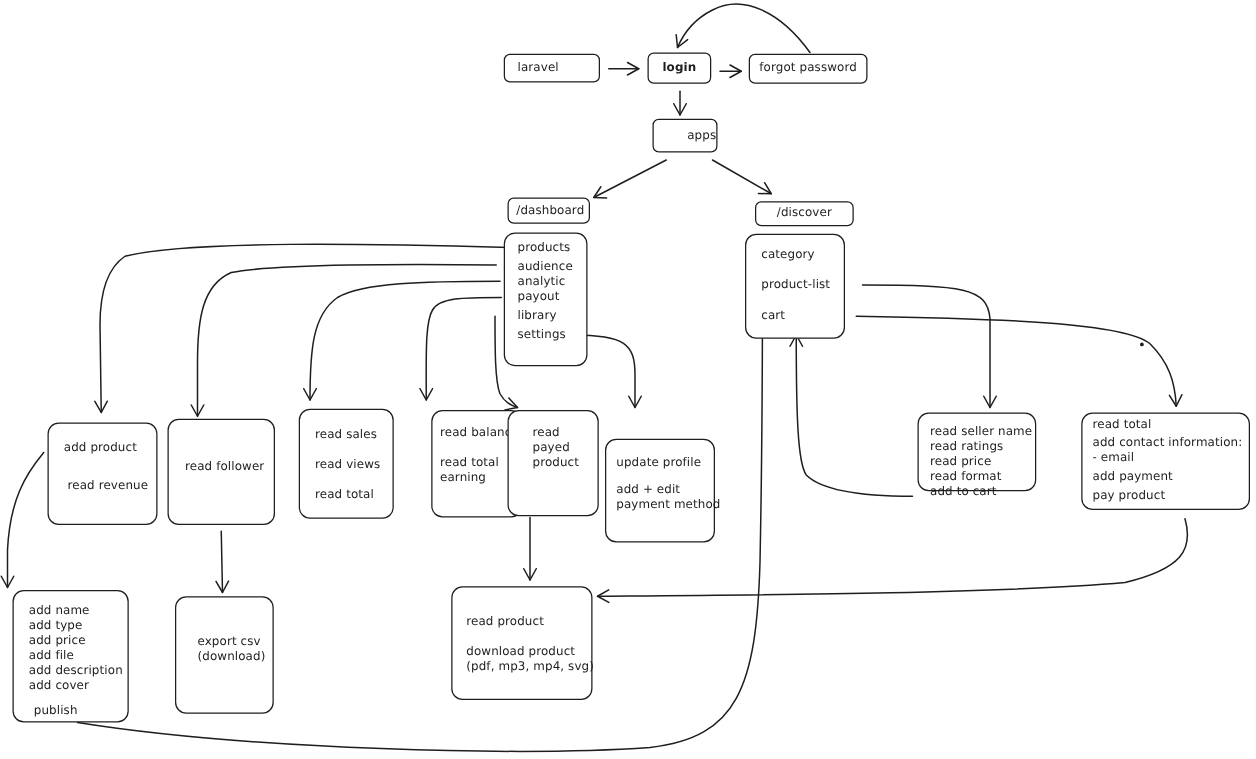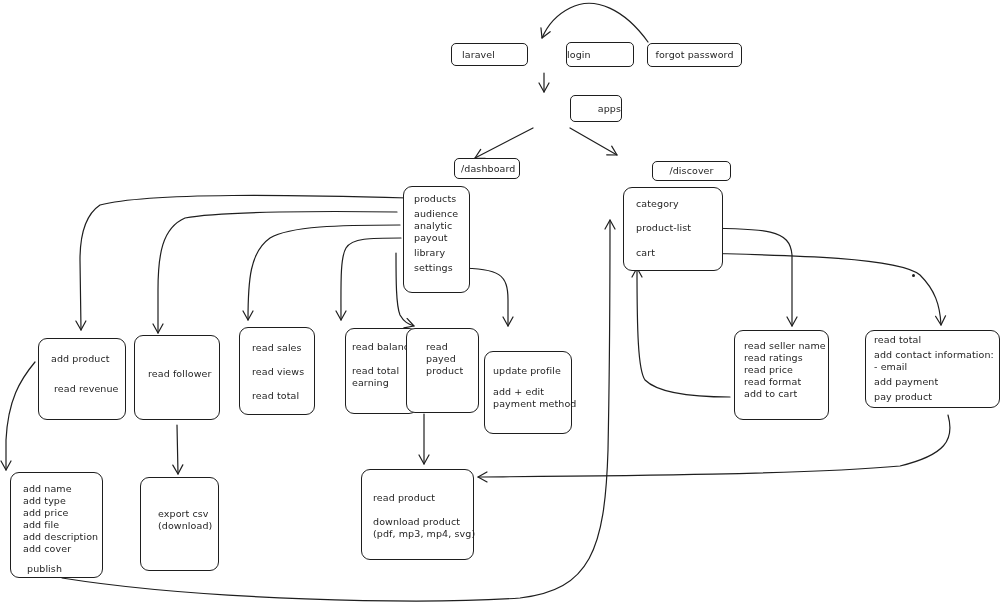--- a/index.html
+++ b/index.html
@@ -3,21 +3,21 @@
 <meta charset="utf-8">
 <style>
   html, body { margin: 0; padding: 0; background: #ffffff; }
   body { width: 1005px; height: 607px; position: relative; overflow: hidden;
          font-family: "DejaVu Sans", sans-serif; color: #1e1e1e; }
   svg.edges { position: absolute; left: 0; top: 0; width: 1005px; height: 607px; pointer-events: none; }
   svg.edges path { fill: none; stroke: #1e1e1e; stroke-width: 1.2; stroke-linecap: round; stroke-linejoin: round; }
   .node { position: absolute; box-sizing: border-box; border: 1.3px solid #1e1e1e;
           border-radius: 9px; background: #fff; font-size: 9.5px; line-height: 12px;
           letter-spacing: 0.1px; }
-  .node.small { border-radius: 5px; display: flex; align-items: center; margin-left: 48px; }
+  .node.small { border-radius: 5px; display: flex; align-items: center; }
   .node .line { display: block; white-space: nowrap; }
   .dot { position: absolute; width: 3px; height: 3px; border-radius: 50%; background: #1e1e1e; }
 </style>
 </head>
 <body>
 
 <svg class="edges" viewBox="0 0 1005 607">
   <defs>
     <marker id="ah" markerWidth="12" markerHeight="12" refX="10" refY="6" orient="auto" markerUnits="userSpaceOnUse">
       <path d="M1,1 L10,6 L1,11" style="fill:none;stroke:#1e1e1e;stroke-width:1.2"></path>
@@ -47,21 +47,21 @@
   <path d="M424,414 L424,464" marker-end="url(#ah)"></path>
   <path d="M62,578 C200,600 420,605 520,598 C590,590 605,550 608,450 C610,350 610,300 610,220" marker-end="url(#ah)"></path>
   <path d="M948,415 C955,440 945,455 900,466 C800,475 600,476 478,477" marker-end="url(#ah)"></path>
 </svg>
 
 <div class="dot" style="left:912px;top:274px;"></div>
 
 <div class="node small" style="left:403px;top:43px;width:77px;height:23px;padding-left:10px;">
   <span>laravel</span>
 </div>
-<div class="node small" style="left:518px;top:42px;width:68px;height:25px;">
+<div class="node small" style="left:518px;top:42px;width:51px;height:25px;justify-content:center;font-weight:bold;">
   <span>login</span>
 </div>
 <div class="node small" style="left:599px;top:43px;width:95px;height:24px;justify-content:center;">
   <span>forgot password</span>
 </div>
 <div class="node small" style="left:522px;top:95px;width:52px;height:27px;justify-content:flex-end;">
   <span>apps</span>
 </div>
 <div class="node small" style="left:406px;top:158px;width:66px;height:21px;padding-left:6px;text-align:center;">
   <span>/dashboard</span>
@@ -72,21 +72,21 @@
 
 <div class="node" style="left:403px;top:186px;width:67px;height:107px;padding:6px 0 0 10px;">
   <span class="line" style="margin-bottom:3px;">products</span>
   <span class="line">audience</span>
   <span class="line">analytic</span>
   <span class="line" style="margin-bottom:3px;">payout</span>
   <span class="line" style="margin-bottom:3px;">library</span>
   <span class="line">settings</span>
 </div>
 
-<div class="node" style="left:623px;top:187px;width:100px;height:84px;padding:10px 0 0 12px;">
+<div class="node" style="left:596px;top:187px;width:80px;height:84px;padding:10px 0 0 12px;">
   <span class="line" style="margin-bottom:12px;">category</span>
   <span class="line" style="margin-bottom:13px;">product-list</span>
   <span class="line">cart</span>
 </div>
 
 <div class="node" style="left:38px;top:338px;width:88px;height:82px;padding:14px 0 0 12px;">
   <span class="line" style="margin-bottom:18px;">add product</span>
   <span class="line" style="padding-left:3px;">read revenue</span>
 </div>
 <div class="node" style="left:134px;top:335px;width:86px;height:85px;padding:32px 0 0 13px;">
@@ -105,21 +105,21 @@
 <div class="node" style="left:406px;top:328px;width:73px;height:85px;padding:12px 0 15px 19px;">
   <span class="line">read</span>
   <span class="line">payed</span>
   <span class="line">product</span>
 </div>
 <div class="node" style="left:484px;top:331px;width:88px;height:83px;padding:13px 0 0 8px;margin-top:20px;">
   <span class="line" style="margin-bottom:9px;">update profile</span>
   <span class="line">add + edit</span>
   <span class="line">payment method</span>
 </div>
-<div class="node" style="left:734px;top:330px;width:95px;height:90px;padding:9px 0 0 9px;">
+<div class="node" style="left:734px;top:330px;width:95px;height:63px;padding:9px 0 0 9px;">
   <span class="line">read seller name</span>
   <span class="line">read ratings</span>
   <span class="line">read price</span>
   <span class="line">read format</span>
   <span class="line">add to cart</span>
 </div>
 <div class="node" style="left:865px;top:330px;width:135px;height:78px;padding:3px 0 0 8px;">
   <span class="line" style="margin-bottom:3px;">read total</span>
   <span class="line">add contact information:</span>
   <span class="line" style="margin-bottom:3px;">- email</span>

